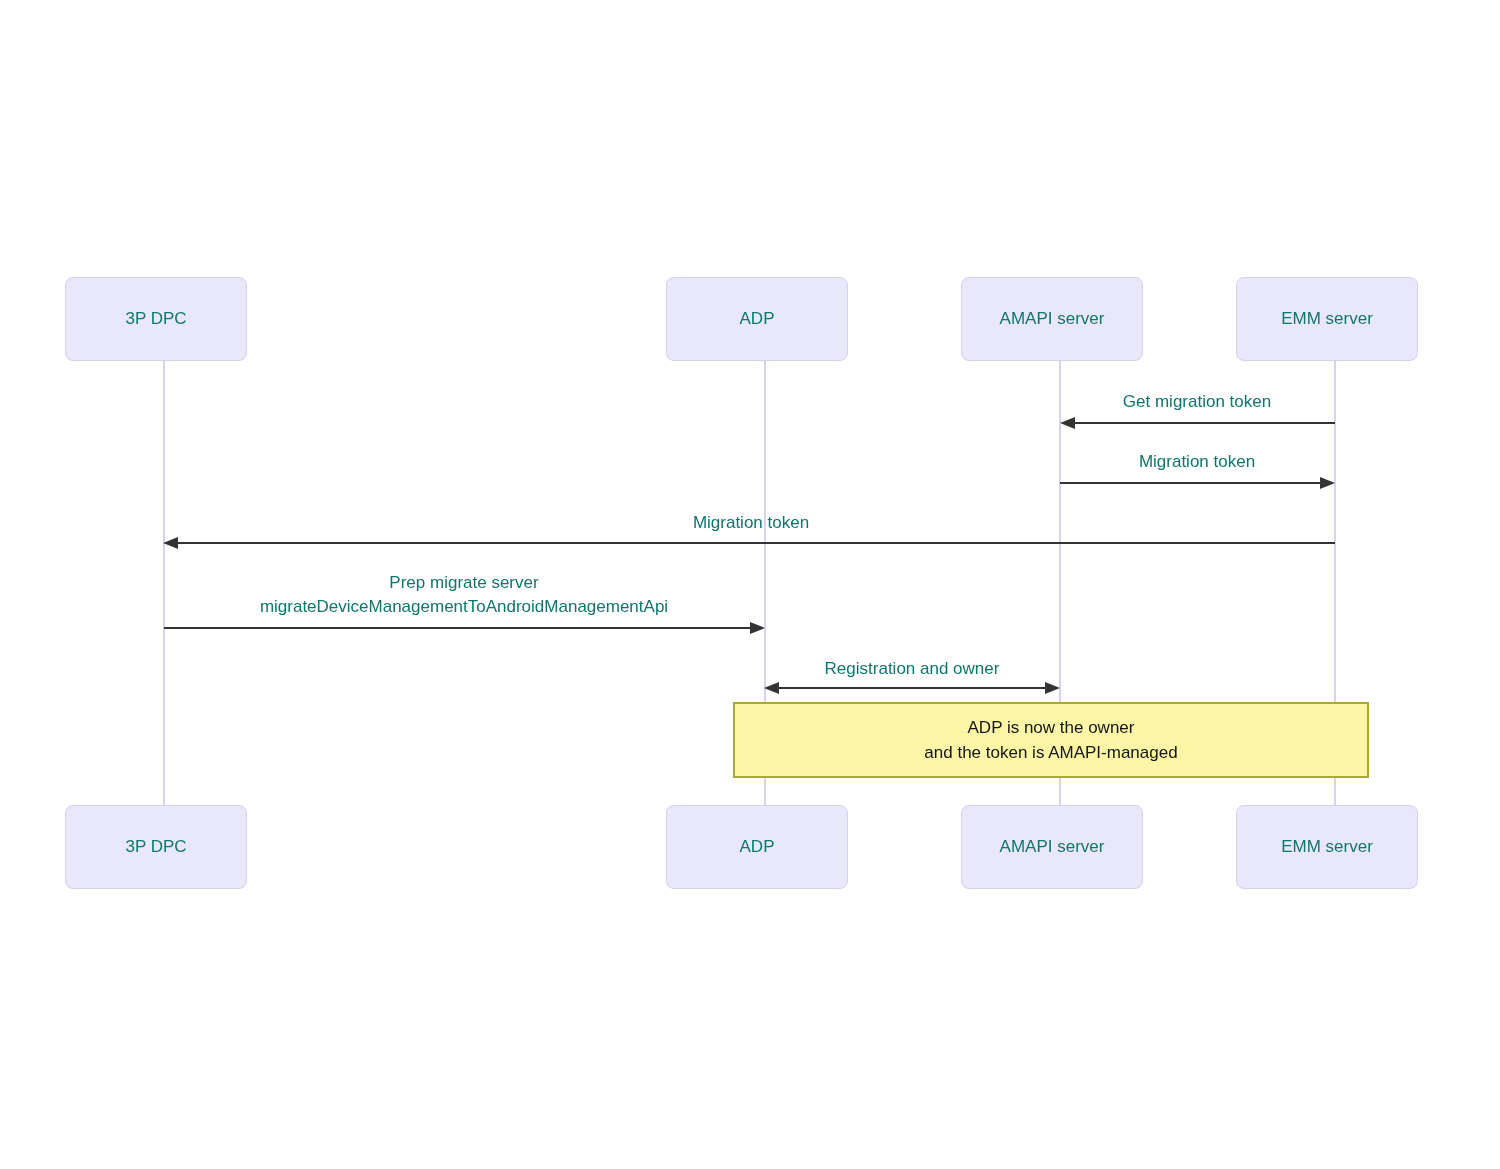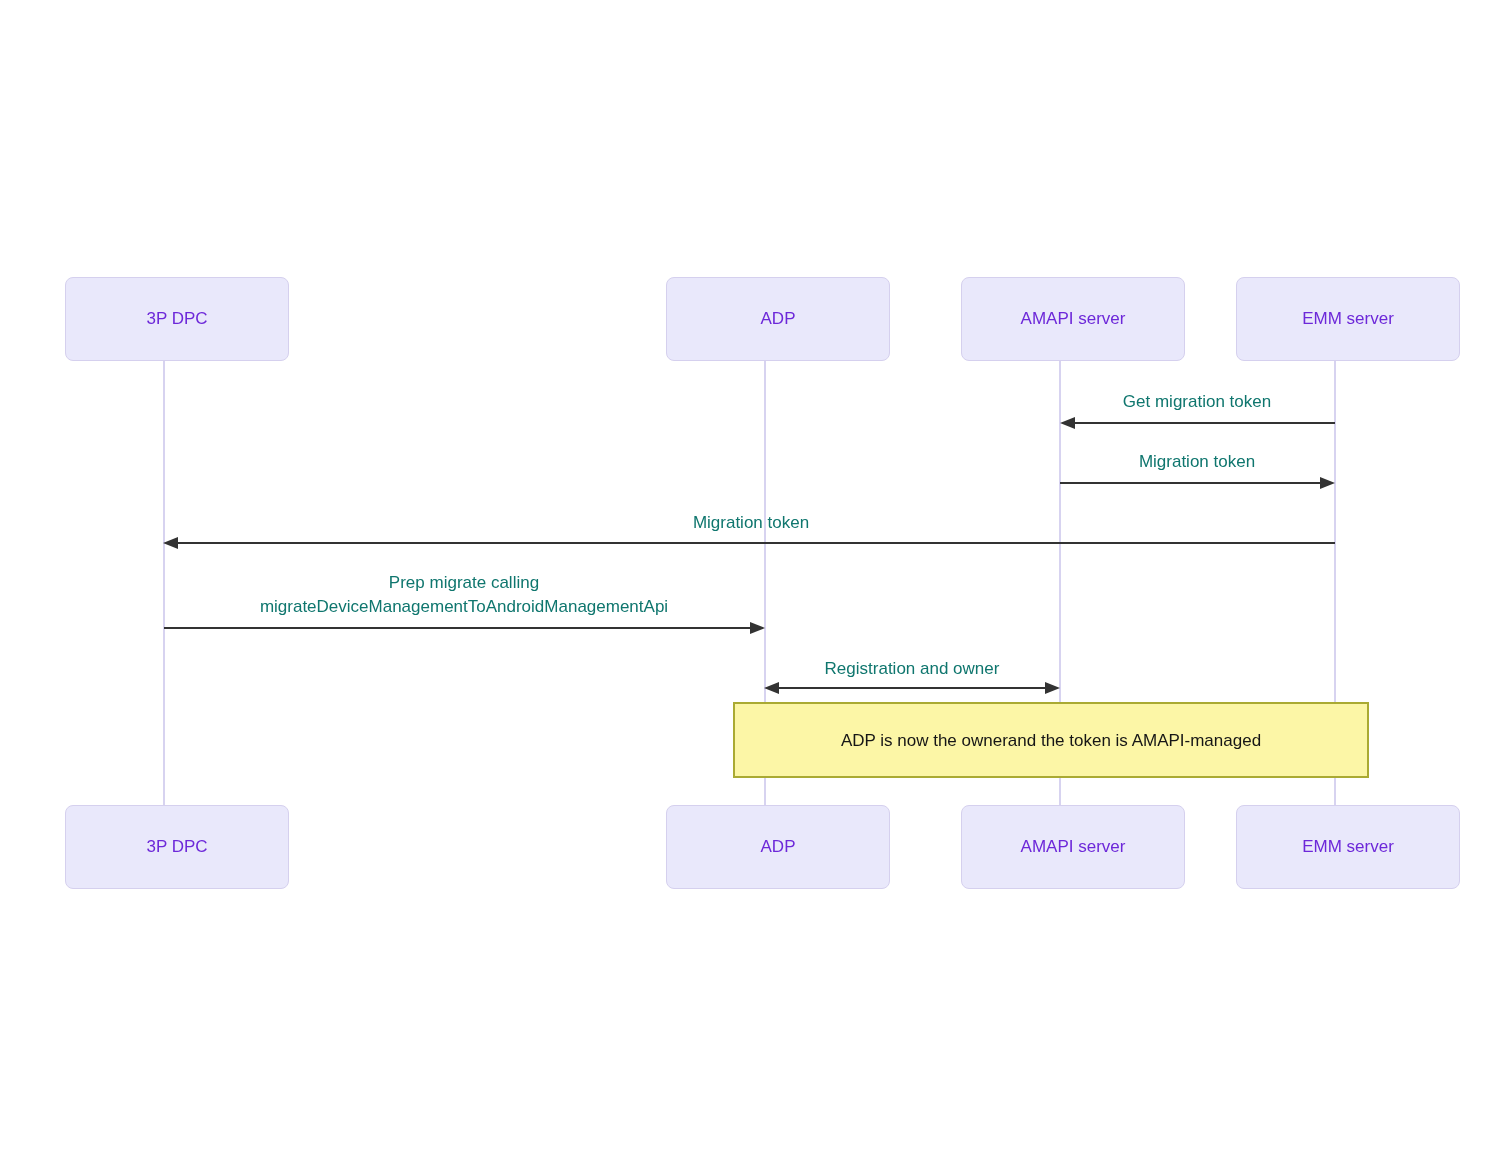--- a/index.html
+++ b/index.html
@@ -6,30 +6,30 @@
   #canvas {
     position: relative;
     width: 1500px;
     height: 1169px;
     background: #ffffff;
     font-family: "Liberation Sans", "DejaVu Sans", sans-serif;
     overflow: hidden;
   }
   .actor {
     position: absolute;
-    width: 224px;
+    width: 182px;
     height: 84px;
     background: #E9E8FB;
     border: 1px solid #D5D0EE;
     border-radius: 8px;
     display: flex;
     align-items: center;
     justify-content: center;
     font-size: 17px;
-    color: #6d28d9;
+    color: #0f766e;
     box-sizing: border-box;
   }
   .lifeline {
     position: absolute;
     width: 2px;
     top: 361px;
     height: 444px;
     background: #D7D3F0;
   }
   .msg-line {
@@ -59,21 +59,21 @@
   .note {
     position: absolute;
     left: 733px;
     top: 702px;
     width: 636px;
     height: 76px;
     background: #FCF6A6;
     border: 2px solid #AAAA33;
     box-sizing: border-box;
     display: flex;
-    flex-direction: row;
+    flex-direction: column;
     align-items: center;
     justify-content: center;
     font-size: 17px;
     line-height: 25px;
     color: #161616;
     text-align: center;
   }
   .note span { display: block; }
 </style>
 </head>
@@ -105,21 +105,21 @@
 
   <div class="msg-label" style="left:1197px; top:450px;">Migration token</div>
   <div class="msg-line" style="left:1060px; top:482px; width:260px;"></div>
   <div class="arrow-right" style="left:1320px; top:477px;"></div>
 
   <div class="msg-label" style="left:751px; top:511px;">Migration token</div>
   <div class="msg-line" style="left:177px; top:542px; width:1158px;"></div>
   <div class="arrow-left" style="left:163px; top:537px;"></div>
 
   <div class="msg-label" style="left:464px; top:571px;">
-    <span>Prep migrate calling</span>
+    <span>Prep migrate server</span>
     <span>migrateDeviceManagementToAndroidManagementApi</span>
   </div>
   <div class="msg-line" style="left:164px; top:627px; width:586px;"></div>
   <div class="arrow-right" style="left:750px; top:622px;"></div>
 
   <div class="msg-label" style="left:912px; top:657px;">Registration and owner</div>
   <div class="msg-line" style="left:777px; top:687px; width:270px;"></div>
   <div class="arrow-left" style="left:764px; top:682px;"></div>
   <div class="arrow-right" style="left:1045px; top:682px;"></div>
 

